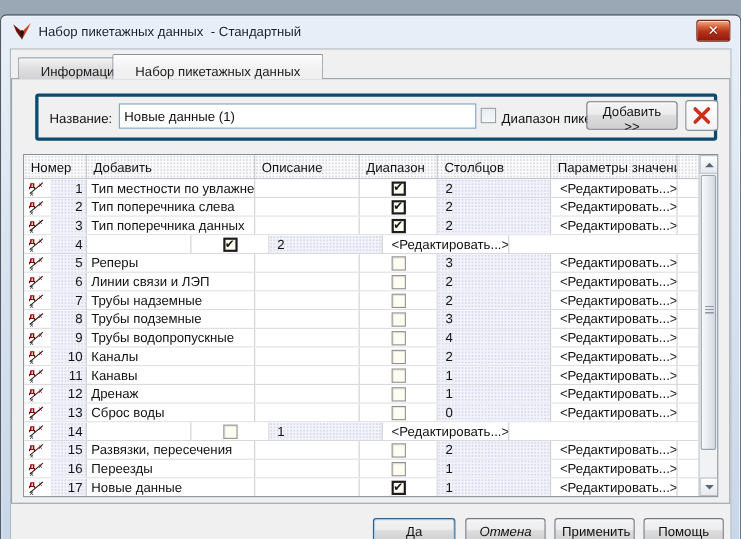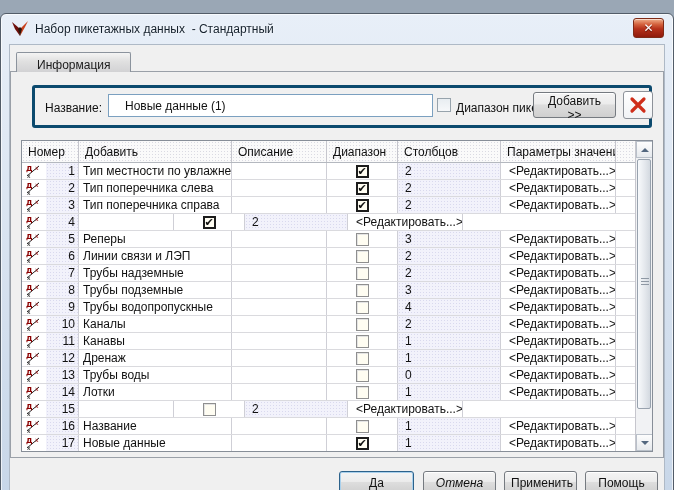--- a/index.html
+++ b/index.html
@@ -21,21 +21,21 @@
   .client{position:absolute;left:8px;right:8px;top:30px;bottom:8px;background:#f0f0f0;border:1px solid #aeb9c6;}
   .tab{position:absolute;font-size:12px;color:#1c1c1c;border:1px solid #8b939d;border-bottom:none;
     border-radius:2px 2px 0 0;padding:0 20px;display:flex;align-items:flex-end;z-index:3;}
   .tab-inactive{left:6px;top:7px;height:20px;background:linear-gradient(#f4f4f4,#e0e0e0 45%,#d2d2d4);}
   .tab-active{left:92px;top:4px;height:23px;background:linear-gradient(#fdfdfd,#f1f1f1 60%,#f0f0f0);z-index:5;}
   .tabpage{position:absolute;left:0;right:0;top:26px;bottom:35px;background:#f0f0f0;border:1px solid #9aa0a8;z-index:1;}
   
   .groupbox{position:absolute;left:21px;top:13px;width:620px;height:43px;border:3px solid #0c4a6e;border-radius:3px;}
   .lbl-name{position:absolute;left:10px;top:13px;font-size:12px;color:#111;}
   .name-input{position:absolute;left:73px;top:6px;width:325px;height:23px;border:1px solid #7ba0c0;background:#fff;
-    font-family:inherit;font-size:12px;color:#111;padding:0 16px;}
+    font-family:inherit;font-size:12px;color:#111;padding:0 4px;}
   .range-cb{position:absolute;left:402px;top:10px;width:14px;height:14px;border:1px solid #97a3ac;
     background:linear-gradient(#e8edf1,#f6f8fa);}
   .lbl-range{position:absolute;left:421px;top:13px;font-size:12px;color:#111;}
   .btn{border:1px solid #757a80;border-radius:3px;font-family:inherit;font-size:12px;color:#111;
     background:linear-gradient(#f4f4f4,#ececec 45%,#dddddd 50%,#cfcfcf);box-shadow:inset 0 1px 0 #fff;}
   .add-btn{position:absolute;left:498px;top:4px;width:83px;height:26px;}
   .del-btn{position:absolute;left:588px;top:3px;width:30px;height:28px;border:1px solid #8d9299;border-radius:3px;
     background:linear-gradient(#ffffff,#f1f3f5);display:flex;align-items:center;justify-content:center;}
   
   .grid{position:absolute;left:10px;top:68px;width:632px;height:312px;border:1px solid #878e98;background:#fff;overflow:hidden;text-align:center;}
@@ -100,20 +100,23 @@
     <div class="close-btn">
       <span class="close-x">✕</span>
     </div>
   </div>
 
   <div class="client">
 
     <div class="tab tab-inactive">
       <span>Информация</span>
     </div>
+    <div class="tab tab-active">
+      <span>Набор пикетажных данных</span>
+    </div>
 
     <div class="tabpage">
 
       <div class="groupbox">
         <span class="lbl-name">Название:</span>
         <input class="name-input" type="text" value="Новые данные (1)" style="">
         <div class="range-cb"></div>
         <span class="lbl-range">Диапазон пикетов</span>
         <button class="btn add-btn">Добавить &gt;&gt;</button>
         <div class="del-btn">
@@ -177,21 +180,21 @@
   <div class="row">
     <div class="cell c-icon">
       <svg width="16" height="14" viewBox="0 0 16 14">
         <line x1="1" y1="12" x2="13" y2="2" stroke="#222" stroke-width="1"></line>
         <text x="0" y="7" font-size="8" font-weight="bold" fill="#8b0000" font-family="DejaVu Sans,sans-serif">д</text>
         <text x="9" y="6" font-size="6" fill="#8b0000" font-family="DejaVu Sans,sans-serif">x</text>
         <text x="1" y="14" font-size="6" fill="#111" font-family="DejaVu Sans,sans-serif">x</text>
       </svg>
     </div>
     <div class="cell c-num dots-lav">3</div>
-    <div class="cell c-name">Тип поперечника справа</div>
+    <div class="cell c-name">Тип поперечника данных</div>
     <div class="cell c-desc"></div>
     <div class="cell c-range">
       <span class="cb checked">✔</span>
     </div>
     <div class="cell c-cols dots-lav">2</div>
     <div class="cell c-params">&lt;Редактировать...&gt;</div>
     <div class="cell c-fill"></div>
   </div>
 
   <div class="row">
@@ -376,80 +379,80 @@
   <div class="row">
     <div class="cell c-icon">
       <svg width="16" height="14" viewBox="0 0 16 14">
         <line x1="1" y1="12" x2="13" y2="2" stroke="#222" stroke-width="1"></line>
         <text x="0" y="7" font-size="8" font-weight="bold" fill="#8b0000" font-family="DejaVu Sans,sans-serif">д</text>
         <text x="9" y="6" font-size="6" fill="#8b0000" font-family="DejaVu Sans,sans-serif">x</text>
         <text x="1" y="14" font-size="6" fill="#111" font-family="DejaVu Sans,sans-serif">x</text>
       </svg>
     </div>
     <div class="cell c-num dots-lav">13</div>
-    <div class="cell c-name">Трубы воды</div>
+    <div class="cell c-name">Сброс воды</div>
     <div class="cell c-desc"></div>
     <div class="cell c-range">
       <span class="cb"></span>
     </div>
     <div class="cell c-cols dots-lav">0</div>
     <div class="cell c-params">&lt;Редактировать...&gt;</div>
     <div class="cell c-fill"></div>
   </div>
 
   <div class="row">
     <div class="cell c-icon">
       <svg width="16" height="14" viewBox="0 0 16 14">
         <line x1="1" y1="12" x2="13" y2="2" stroke="#222" stroke-width="1"></line>
         <text x="0" y="7" font-size="8" font-weight="bold" fill="#8b0000" font-family="DejaVu Sans,sans-serif">д</text>
         <text x="9" y="6" font-size="6" fill="#8b0000" font-family="DejaVu Sans,sans-serif">x</text>
         <text x="1" y="14" font-size="6" fill="#111" font-family="DejaVu Sans,sans-serif">x</text>
       </svg>
     </div>
     <div class="cell c-num dots-lav">14</div>
-    <div class="cell c-name">Лотки</div>
     <div class="cell c-desc"></div>
     <div class="cell c-range">
       <span class="cb"></span>
     </div>
     <div class="cell c-cols dots-lav">1</div>
     <div class="cell c-params">&lt;Редактировать...&gt;</div>
     <div class="cell c-fill"></div>
   </div>
 
   <div class="row">
     <div class="cell c-icon">
       <svg width="16" height="14" viewBox="0 0 16 14">
         <line x1="1" y1="12" x2="13" y2="2" stroke="#222" stroke-width="1"></line>
         <text x="0" y="7" font-size="8" font-weight="bold" fill="#8b0000" font-family="DejaVu Sans,sans-serif">д</text>
         <text x="9" y="6" font-size="6" fill="#8b0000" font-family="DejaVu Sans,sans-serif">x</text>
         <text x="1" y="14" font-size="6" fill="#111" font-family="DejaVu Sans,sans-serif">x</text>
       </svg>
     </div>
     <div class="cell c-num dots-lav">15</div>
+    <div class="cell c-name">Развязки, пересечения</div>
     <div class="cell c-desc"></div>
     <div class="cell c-range">
       <span class="cb"></span>
     </div>
     <div class="cell c-cols dots-lav">2</div>
     <div class="cell c-params">&lt;Редактировать...&gt;</div>
     <div class="cell c-fill"></div>
   </div>
 
   <div class="row">
     <div class="cell c-icon">
       <svg width="16" height="14" viewBox="0 0 16 14">
         <line x1="1" y1="12" x2="13" y2="2" stroke="#222" stroke-width="1"></line>
         <text x="0" y="7" font-size="8" font-weight="bold" fill="#8b0000" font-family="DejaVu Sans,sans-serif">д</text>
         <text x="9" y="6" font-size="6" fill="#8b0000" font-family="DejaVu Sans,sans-serif">x</text>
         <text x="1" y="14" font-size="6" fill="#111" font-family="DejaVu Sans,sans-serif">x</text>
       </svg>
     </div>
     <div class="cell c-num dots-lav">16</div>
-    <div class="cell c-name">Название</div>
+    <div class="cell c-name">Переезды</div>
     <div class="cell c-desc"></div>
     <div class="cell c-range">
       <span class="cb"></span>
     </div>
     <div class="cell c-cols dots-lav">1</div>
     <div class="cell c-params">&lt;Редактировать...&gt;</div>
     <div class="cell c-fill"></div>
   </div>
 
   <div class="row">

